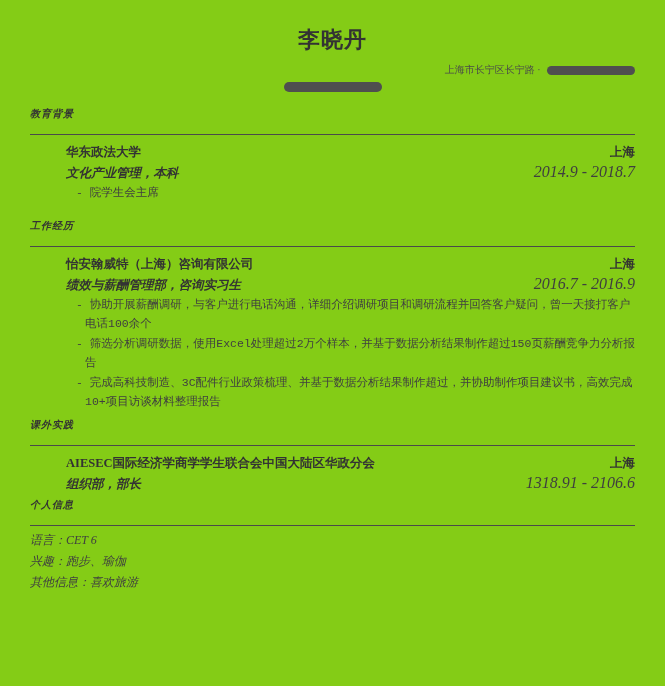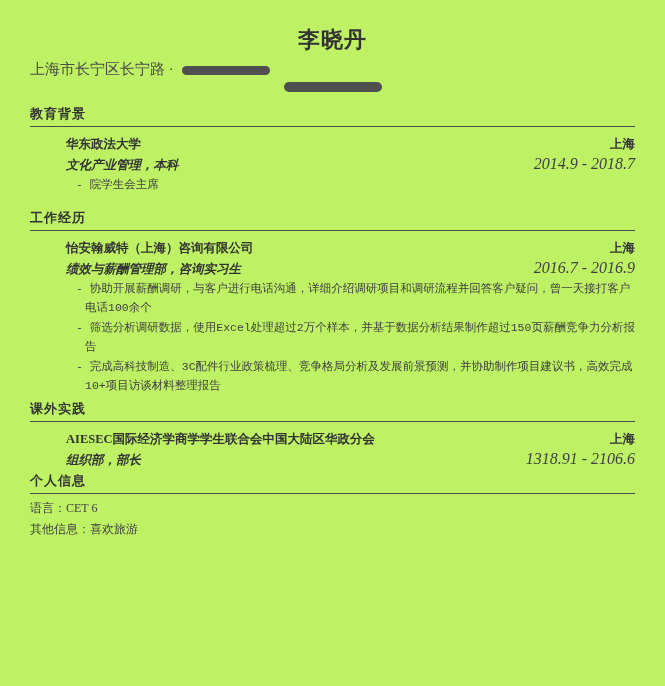--- a/index.html
+++ b/index.html
@@ -7,35 +7,35 @@
     --redaction:#4f4f4f;
     --rule:#4a4a4a;
   }
   html,body{margin:0;padding:0;background:#ffffff;}
   .page{
     position:relative;
     width:665px;height:686px;
     box-sizing:border-box;
     padding:24px 30px 0 30px;
     overflow:hidden;
-    background:#bef264;
+    background:#84cc16;
     color:var(--text);
     font-family:"Liberation Serif","DejaVu Serif",serif;
   }
   
   .name{
     margin:0 0 6px 0;
     text-align:center;
     font-size:22px;line-height:32px;font-weight:bold;
     color:#333;
     letter-spacing:1px;
   }
   .addr-line{
-    text-align:left;
-    font-size:15px;line-height:15px;
+    text-align:right;
+    font-size:10px;line-height:15px;
     color:#4a4a4a;
     white-space:nowrap;
   }
   .addr-line .redact{
     display:inline-block;vertical-align:middle;
     background:var(--redaction);
     border-radius:5px;
     margin-left:4px;
   }
   .bar-phone{width:88px;height:9px;}
@@ -51,25 +51,26 @@
     border-radius:5px;
   }
   
   .sec{margin-top:14px;}
   .sec.first{margin-top:13px;}
   .sec.gap-lg{margin-top:14px;}
   .sec.gap-sm{margin-top:4px;}
   .sec.gap-xs{margin-top:2px;}
   .sec-title{
     margin:0;
-    font-size:13px;line-height:17px;font-weight:bold;
+    font-size:10px;line-height:17px;font-weight:bold;
     color:#333;
-    padding-bottom:4px;
+    padding-bottom:12px;
     border-bottom:1px solid var(--rule);
     letter-spacing:1px;
+    font-style:italic;
   }
   .sec-body{padding-top:7px;margin-left:36px;}
   .row{
     display:flex;justify-content:space-between;align-items:baseline;
     font-size:12.5px;line-height:20px;
   }
   .org{font-weight:bold;color:#333;}
   .loc{font-weight:bold;color:#333;}
   .role{font-weight:bold;font-style:italic;color:#333;text-align:center;}
   .dates{font-style:italic;font-size:16px;color:#3f3f3f;}
@@ -77,21 +78,21 @@
     margin:0;padding:0 0 0 10px;
     list-style:none;
     font-size:11.5px;line-height:19.5px;
     color:#404040;
   }
   ul.bullets li{
     padding-left:9px;text-indent:-9px;font-family:Liberation Mono, monospace;
   }
   ul.bullets li::before{content:"- ";}
   
-  .info-list{padding-top:4px;font-size:12px;line-height:21px;color:#404040;}
+  .info-list{padding-top:4px;font-size:12px;line-height:21px;color:#404040;font-style:italic;}
   .info-item{white-space:nowrap;}
 </style>
 </head>
 <body>
 
 <div class="page">
 
   <h1 class="name">李晓丹</h1>
   <div class="addr-line">
     <span>上海市长宁区长宁路 ·</span>
@@ -125,21 +126,21 @@
         <span class="org">怡安翰威特（上海）咨询有限公司</span>
         <span class="loc">上海</span>
       </div>
       <div class="row">
         <span class="role">绩效与薪酬管理部，咨询实习生</span>
         <span class="dates">2016.7 - 2016.9</span>
       </div>
       <ul class="bullets">
         <li>协助开展薪酬调研，与客户进行电话沟通，详细介绍调研项目和调研流程并回答客户疑问，曾一天接打客户电话100余个</li>
         <li>筛选分析调研数据，使用Excel处理超过2万个样本，并基于数据分析结果制作超过150页薪酬竞争力分析报告</li>
-        <li>完成高科技制造、3C配件行业政策梳理、竞争格局分析及发展前景预测，并协助制作项目建议书，高效完成10+项目访谈材料整理报告</li>
+        <li>完成高科技制造、3C配件行业政策梳理、并基于数据分析结果制作超过，并协助制作项目建议书，高效完成10+项目访谈材料整理报告</li>
       </ul>
     </div>
   </section>
 
   <section class="sec gap-sm">
     <h2 class="sec-title">课外实践</h2>
     <div class="sec-body">
       <div class="row">
         <span class="org">AIESEC国际经济学商学学生联合会中国大陆区华政分会</span>
         <span class="loc">上海</span>
@@ -148,17 +149,18 @@
         <span class="role">组织部，部长</span>
         <span class="dates">1318.91 - 2106.6</span>
       </div>
     </div>
   </section>
 
   <section class="sec gap-xs">
     <h2 class="sec-title">个人信息</h2>
     <div class="info-list">
       <div class="info-item">语言：CET 6</div>
+      <div class="info-item">兴趣：跑步、瑜伽</div>
       <div class="info-item">其他信息：喜欢旅游</div>
     </div>
   </section>
 
 </div>
 
 </body></html>

